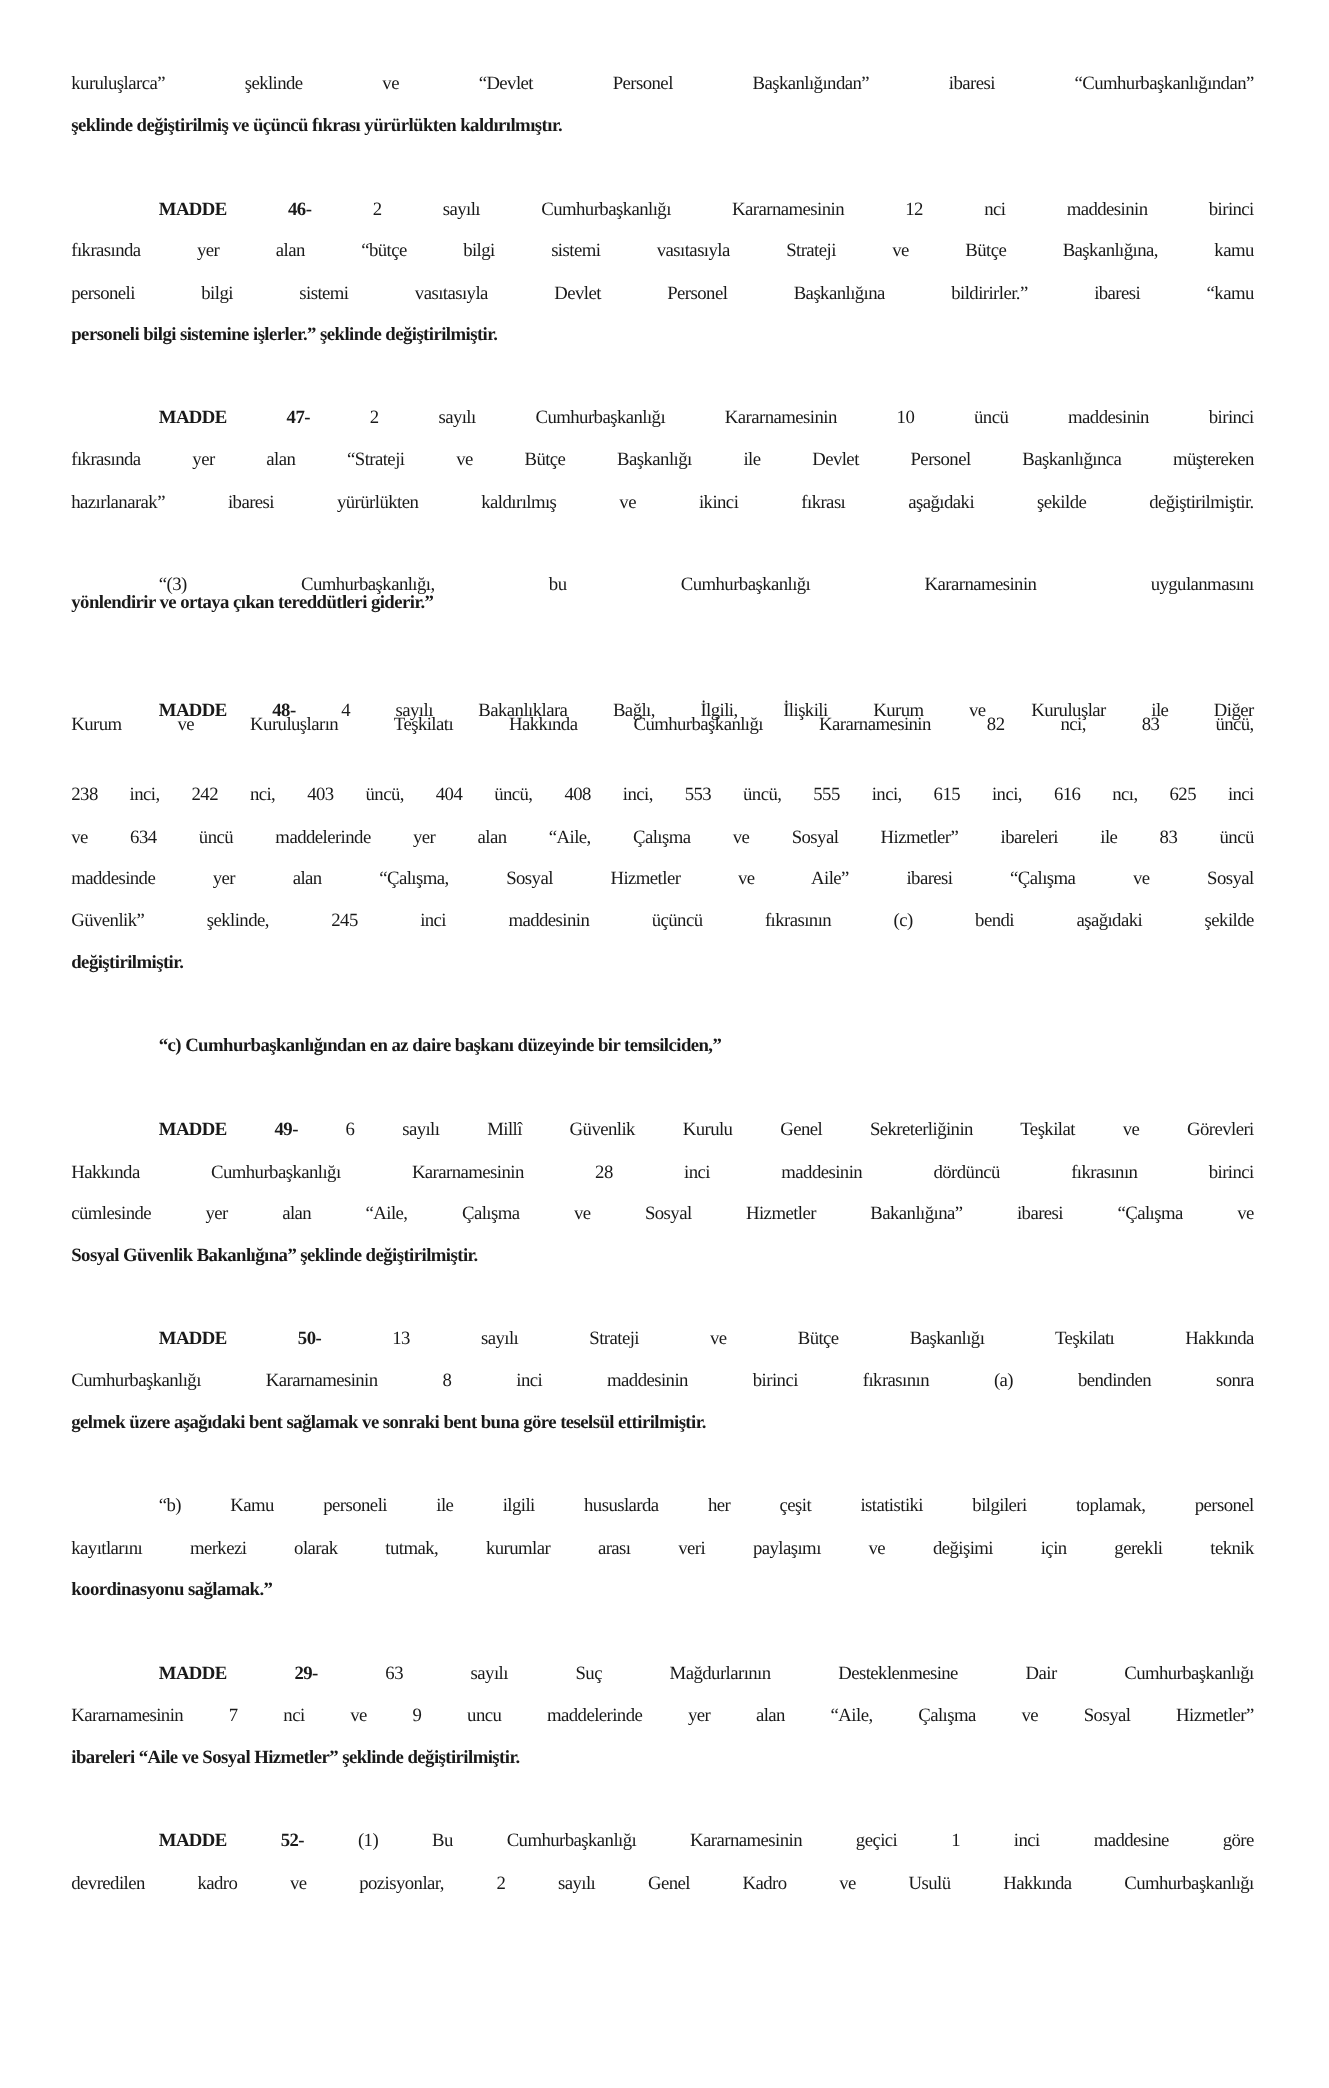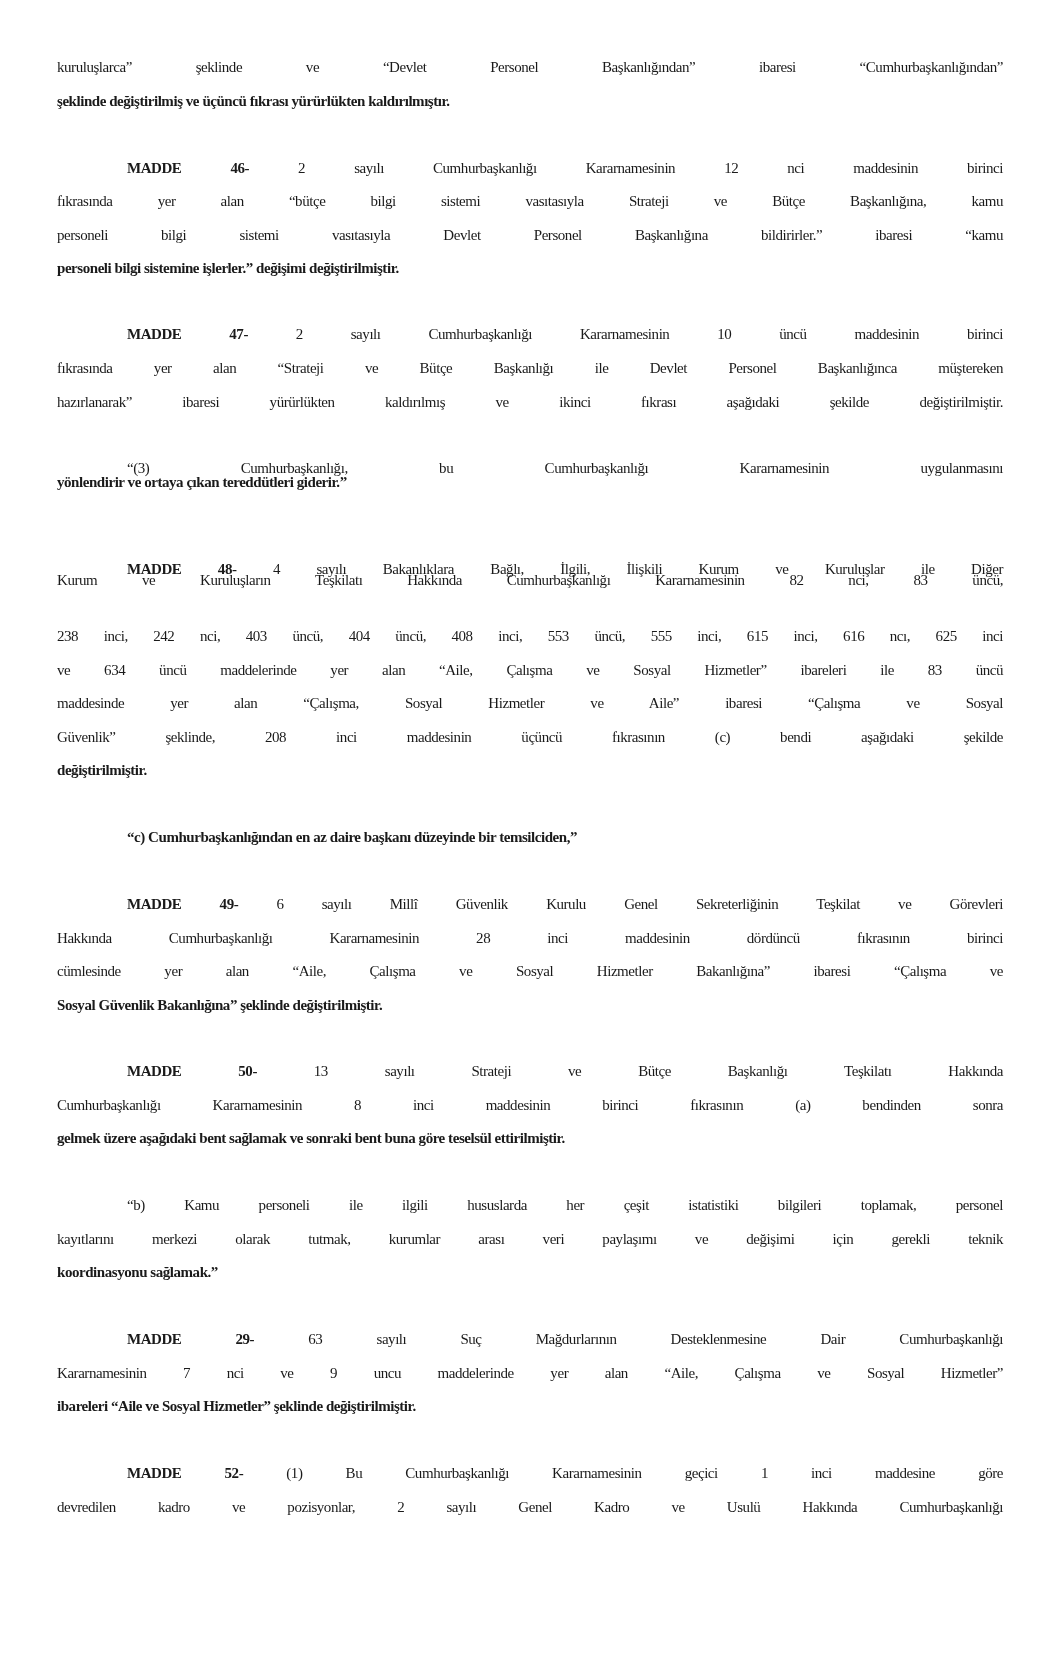--- a/index.html
+++ b/index.html
@@ -52,41 +52,41 @@
 
   <div>
     <div class="line" style="top:53px">kuruluşlarca” şeklinde ve “Devlet Personel Başkanlığından” ibaresi “Cumhurbaşkanlığından”</div>
     <div class="line last" style="top:87px">şeklinde değiştirilmiş ve üçüncü fıkrası yürürlükten kaldırılmıştır.</div>
   </div>
 
   <div>
     <div class="line indent" style="top:154px"><span class="madde-label">MADDE 46-</span><span> 2 sayılı Cumhurbaşkanlığı Kararnamesinin 12 nci maddesinin birinci</span></div>
     <div class="line" style="top:187px">fıkrasında yer alan “bütçe bilgi sistemi vasıtasıyla Strateji ve Bütçe Başkanlığına, kamu</div>
     <div class="line" style="top:221px">personeli bilgi sistemi vasıtasıyla Devlet Personel Başkanlığına bildirirler.” ibaresi “kamu</div>
-    <div class="line last" style="top:254px">personeli bilgi sistemine işlerler.” değişimi değiştirilmiştir.</div>
+    <div class="line last" style="top:254px">personeli bilgi sistemine işlerler.” şeklinde değiştirilmiştir.</div>
   </div>
 
   <div>
     <div class="line indent" style="top:320px"><span class="madde-label">MADDE 47-</span><span> 2 sayılı Cumhurbaşkanlığı Kararnamesinin 10 üncü maddesinin birinci</span></div>
     <div class="line" style="top:354px">fıkrasında yer alan “Strateji ve Bütçe Başkanlığı ile Devlet Personel Başkanlığınca müştereken</div>
     <div class="line" style="top:388px">hazırlanarak” ibaresi yürürlükten kaldırılmış ve ikinci fıkrası aşağıdaki şekilde değiştirilmiştir.</div>
   </div>
 
   <div>
     <div class="line indent" style="top:454px">“(3) Cumhurbaşkanlığı, bu Cumhurbaşkanlığı Kararnamesinin uygulanmasını</div>
     <div class="line last" style="top:468px">yönlendirir ve ortaya çıkan tereddütleri giderir.”</div>
   </div>
 
   <div>
     <div class="line indent" style="top:555px"><span class="madde-label">MADDE 48-</span><span> 4 sayılı Bakanlıklara Bağlı, İlgili, İlişkili Kurum ve Kuruluşlar ile Diğer</span></div>
     <div class="line" style="top:566px">Kurum ve Kuruluşların Teşkilatı Hakkında Cumhurbaşkanlığı Kararnamesinin 82 nci, 83 üncü,</div>
     <div class="line" style="top:622px">238 inci, 242 nci, 403 üncü, 404 üncü, 408 inci, 553 üncü, 555 inci, 615 inci, 616 ncı, 625 inci</div>
     <div class="line" style="top:656px">ve 634 üncü maddelerinde yer alan “Aile, Çalışma ve Sosyal Hizmetler” ibareleri ile 83 üncü</div>
     <div class="line" style="top:689px">maddesinde yer alan “Çalışma, Sosyal Hizmetler ve Aile” ibaresi “Çalışma ve Sosyal</div>
-    <div class="line" style="top:723px">Güvenlik” şeklinde, 208 inci maddesinin üçüncü fıkrasının (c) bendi aşağıdaki şekilde</div>
+    <div class="line" style="top:723px">Güvenlik” şeklinde, 245 inci maddesinin üçüncü fıkrasının (c) bendi aşağıdaki şekilde</div>
     <div class="line last" style="top:756px">değiştirilmiştir.</div>
   </div>
 
   <div>
     <div class="line indent last" style="top:823px">“c) Cumhurbaşkanlığından en az daire başkanı düzeyinde bir temsilciden,”</div>
   </div>
 
   <div>
     <div class="line indent" style="top:890px"><span class="madde-label">MADDE 49-</span><span> 6 sayılı Millî Güvenlik Kurulu Genel Sekreterliğinin Teşkilat ve Görevleri</span></div>
     <div class="line" style="top:924px">Hakkında Cumhurbaşkanlığı Kararnamesinin 28 inci maddesinin dördüncü fıkrasının birinci</div>

